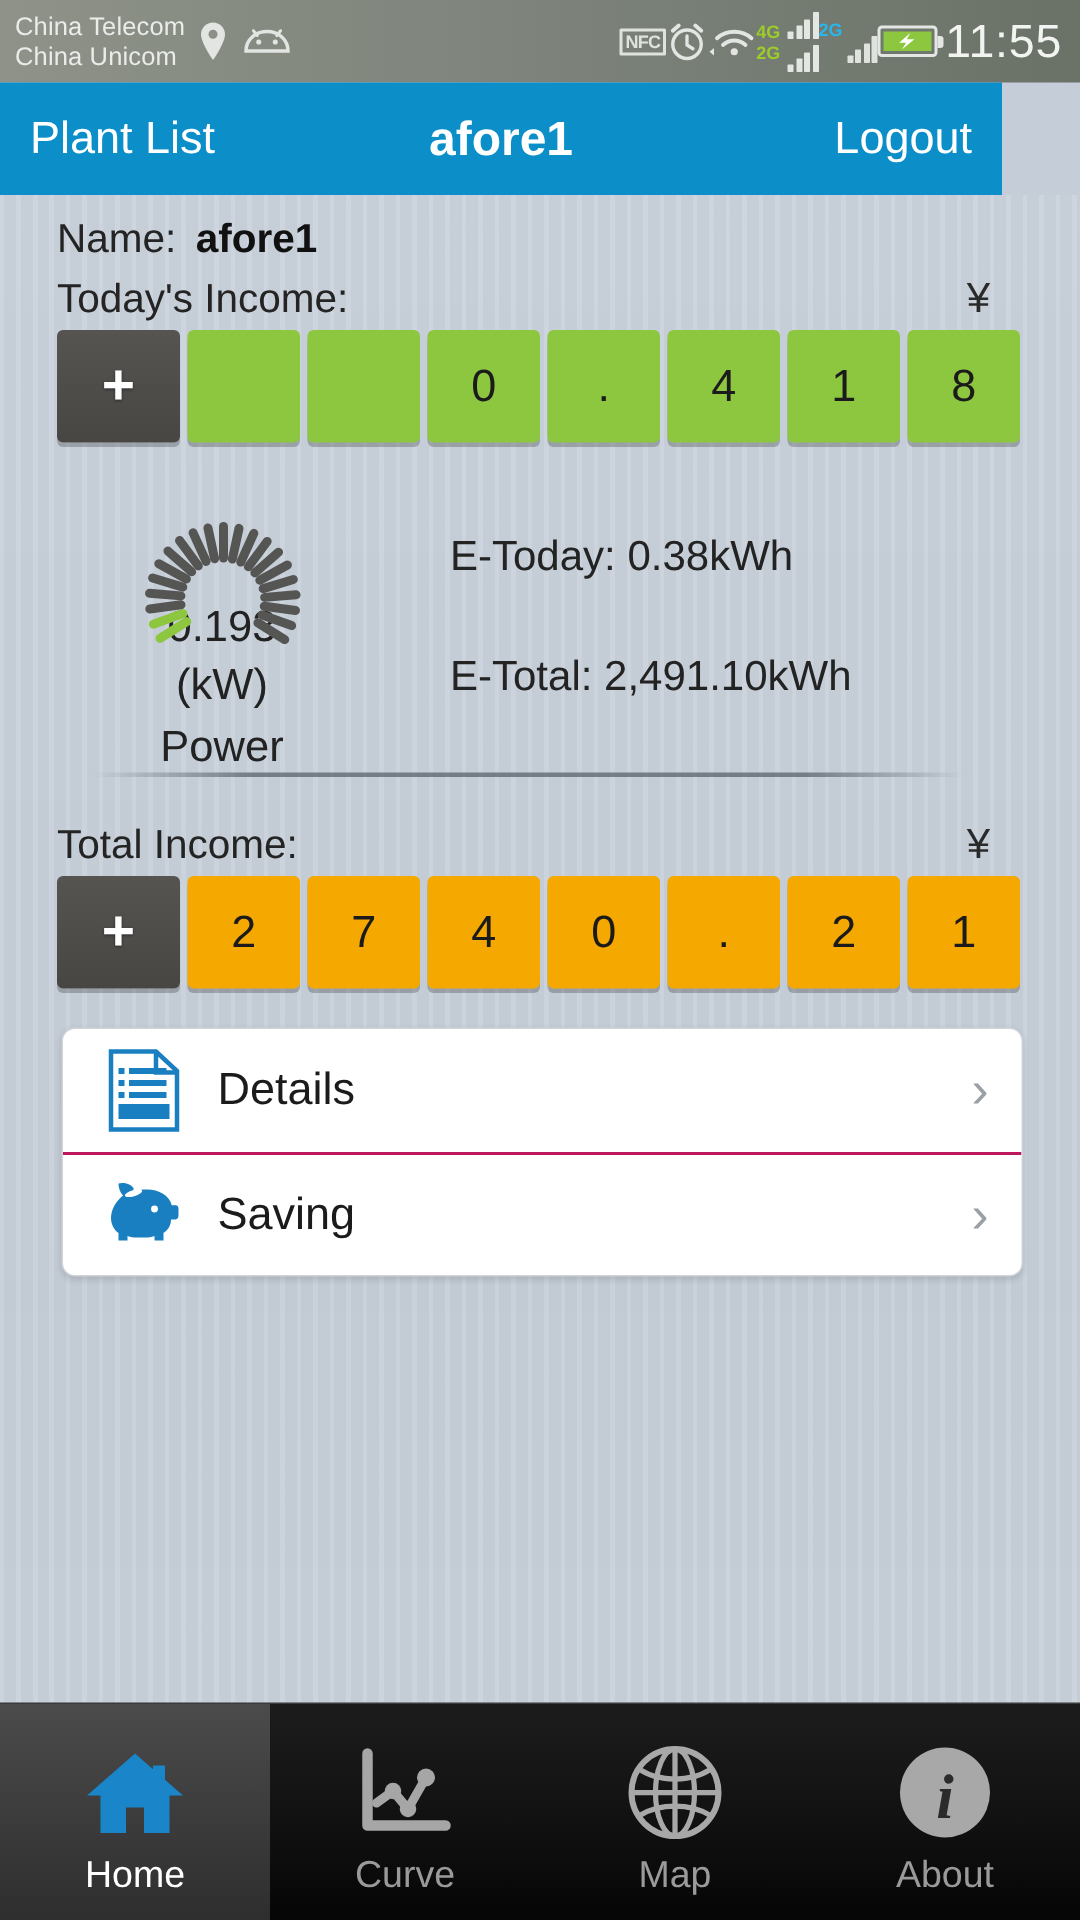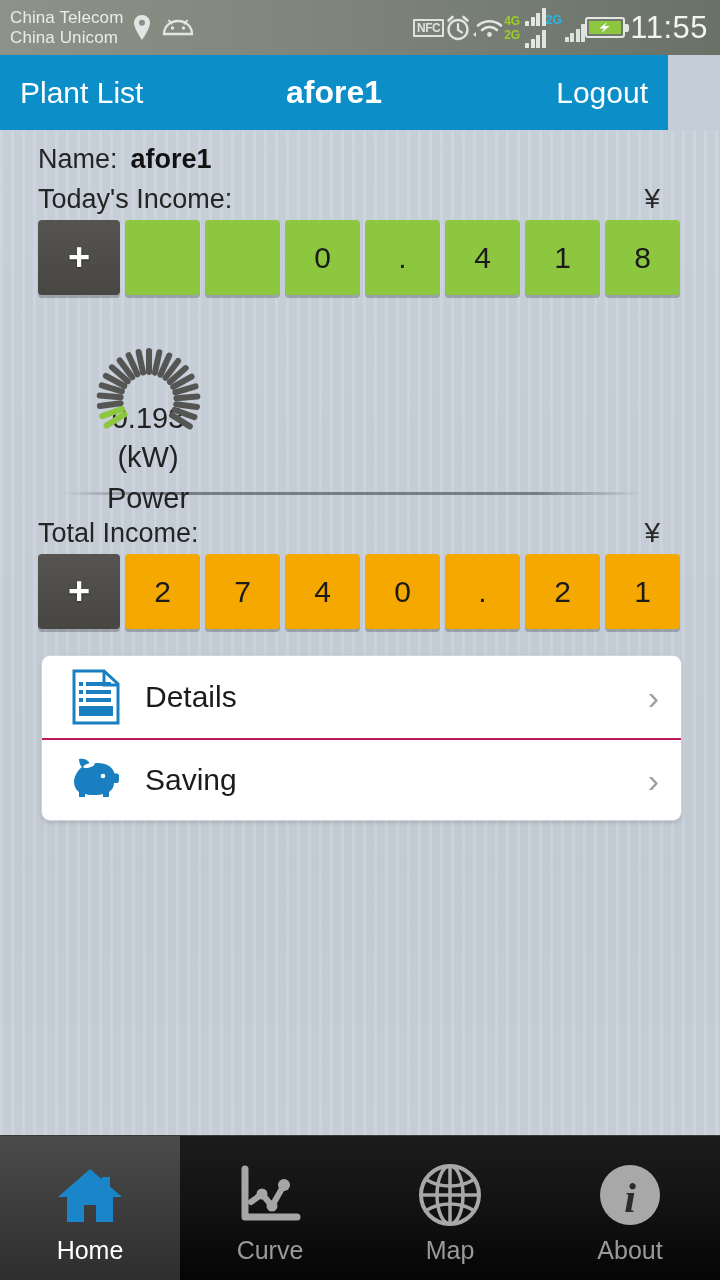--- a/index.html
+++ b/index.html
@@ -319,25 +319,29 @@
             <b></b>
           </div>
           <div class="tk" style="transform: rotate(109.8deg);">
             <b></b>
           </div>
           <div class="tk" style="transform: rotate(122deg);">
             <b></b>
           </div>
         </div>
     </div>
+    <div class="stats">
+      <div class="stat">E-Today: 0.38kWh</div>
+      <div class="stat">E-Total: 2,491.10kWh</div>
+    </div>
   </div>
 
   <div class="divider"></div>
 
-  <div class="inc-head" style="padding-top:22px">
+  <div class="inc-head" style="padding-top:29px">
     <span class="lbl">Total Income:</span>
     <span class="yen">¥</span>
   </div>
 
   <div class="tiles">
     <span class="tile plus">+</span>
     <span class="tile orange">2</span>
     <span class="tile orange">7</span>
     <span class="tile orange">4</span>
     <span class="tile orange">0</span>

